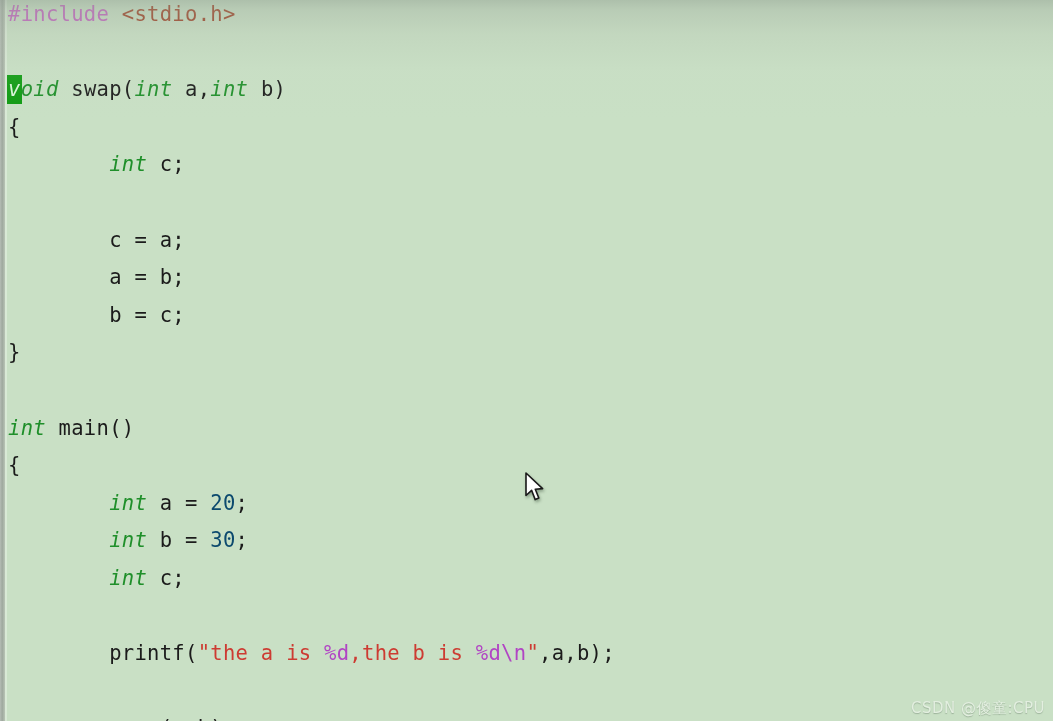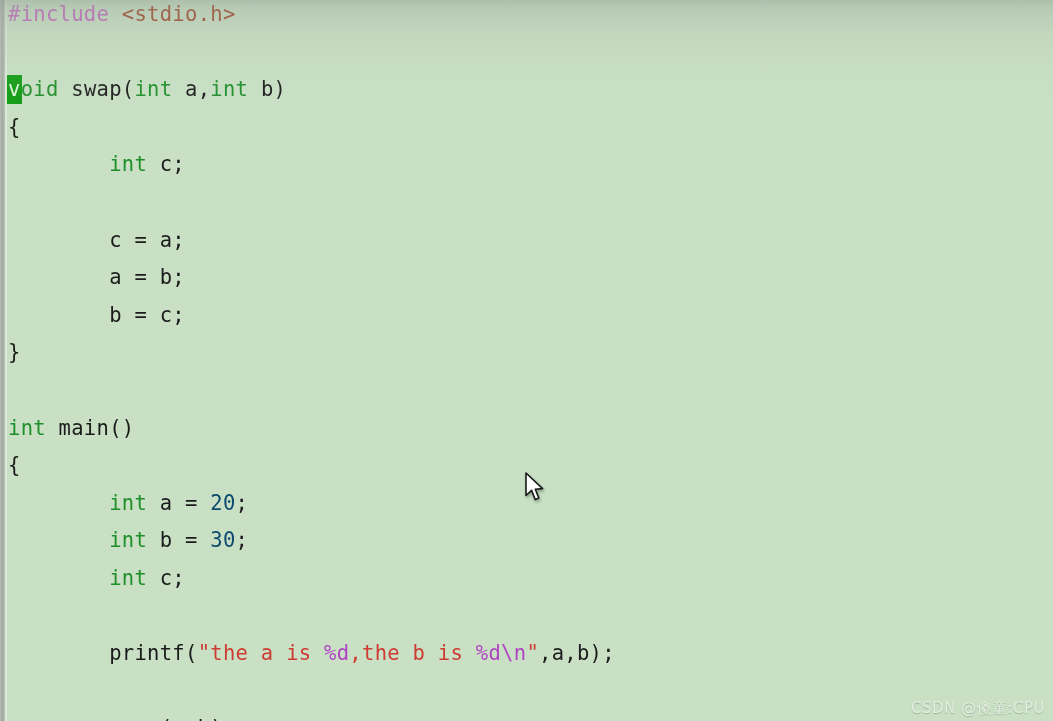--- a/index.html
+++ b/index.html
@@ -51,21 +51,21 @@
     font-size: 20.5px;
     line-height: 37.6px;
     letter-spacing: 0.3px;
     white-space: pre;
     color: #1b1b1b;
   }
   .ln { height: 37.6px; }
   
   .t-pre   { color: #c35bc0; }
   .t-hdr   { color: #9c3418; }
-  .t-kw    { color: #1f8f2a; }
+  .t-kw    { color: #1f8f2a; font-style: italic; }
   .t-num   { color: #0c4a6e; }
   .t-str   { color: #cd3b32; }
   .t-fmt   { color: #b144c4; }
   .t-plain { color: #1b1b1b; }
   .caret {
     background: #0f9b12;
     color: #d9f5d8;
     padding: 1px 0 2px 0;
     box-shadow: 0 0 0 1px #0f9b12;
   }

